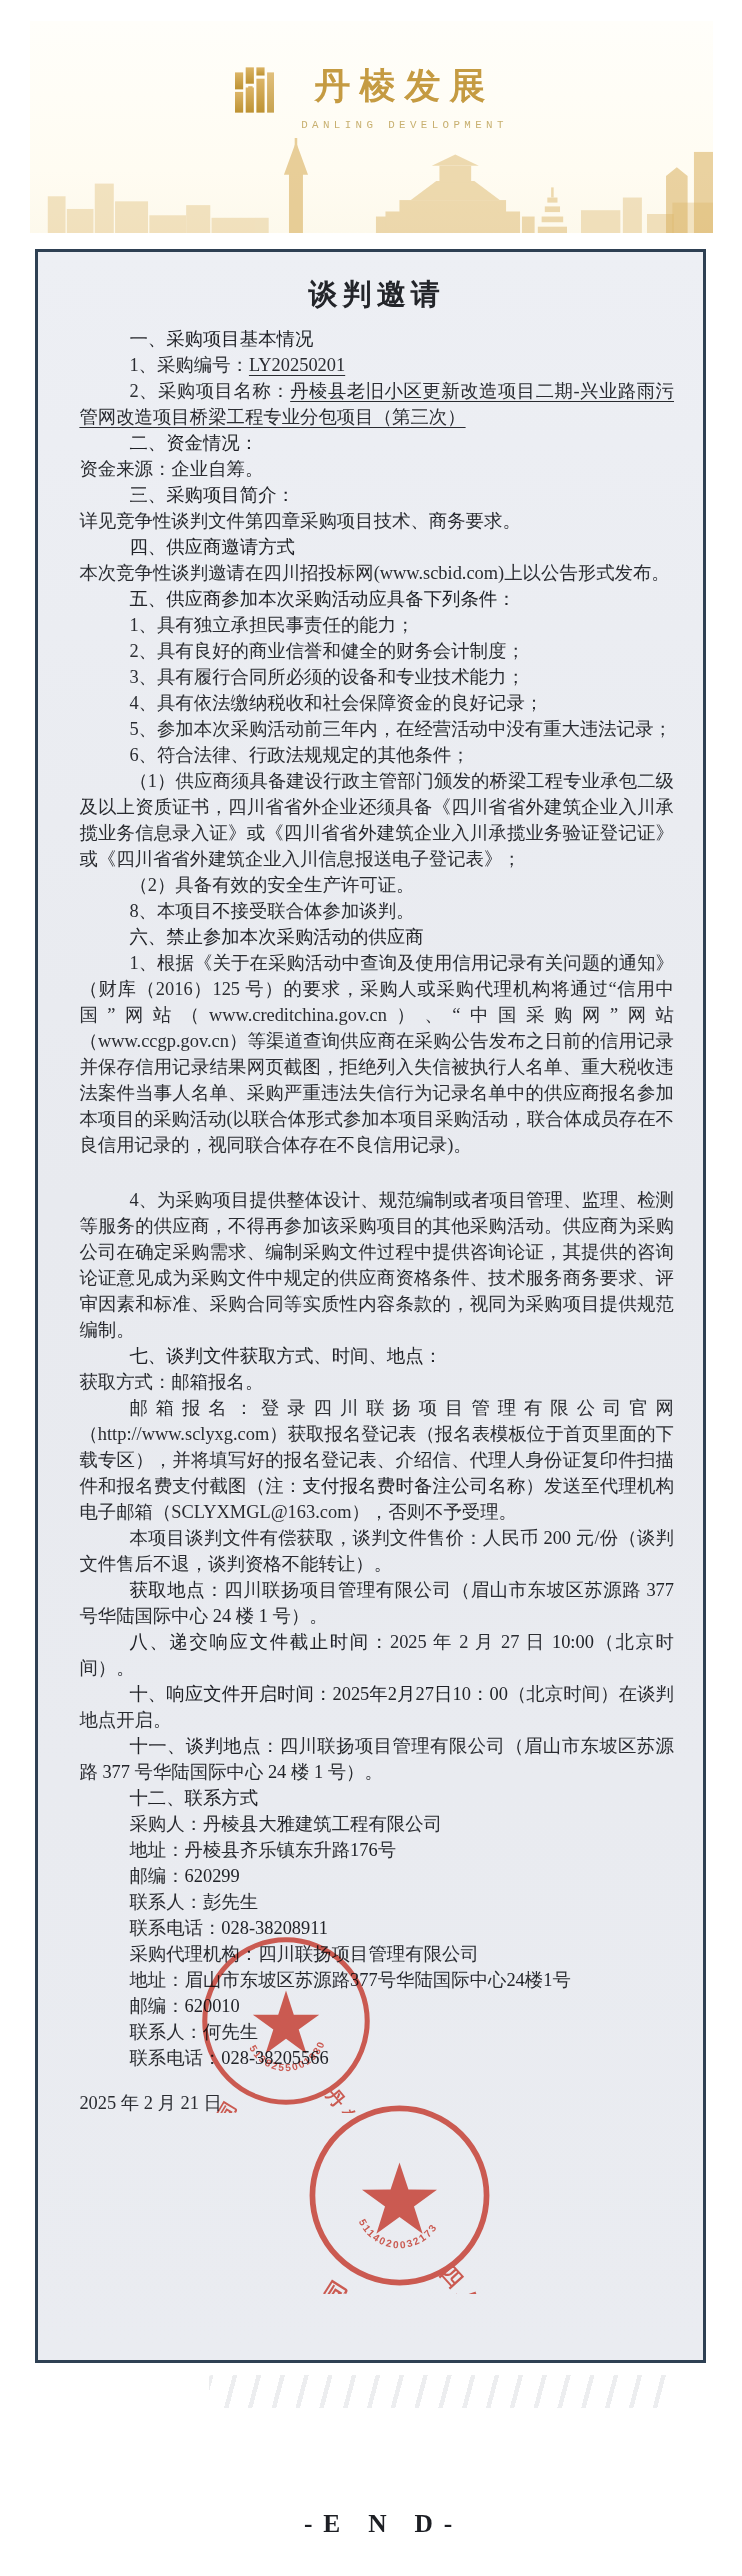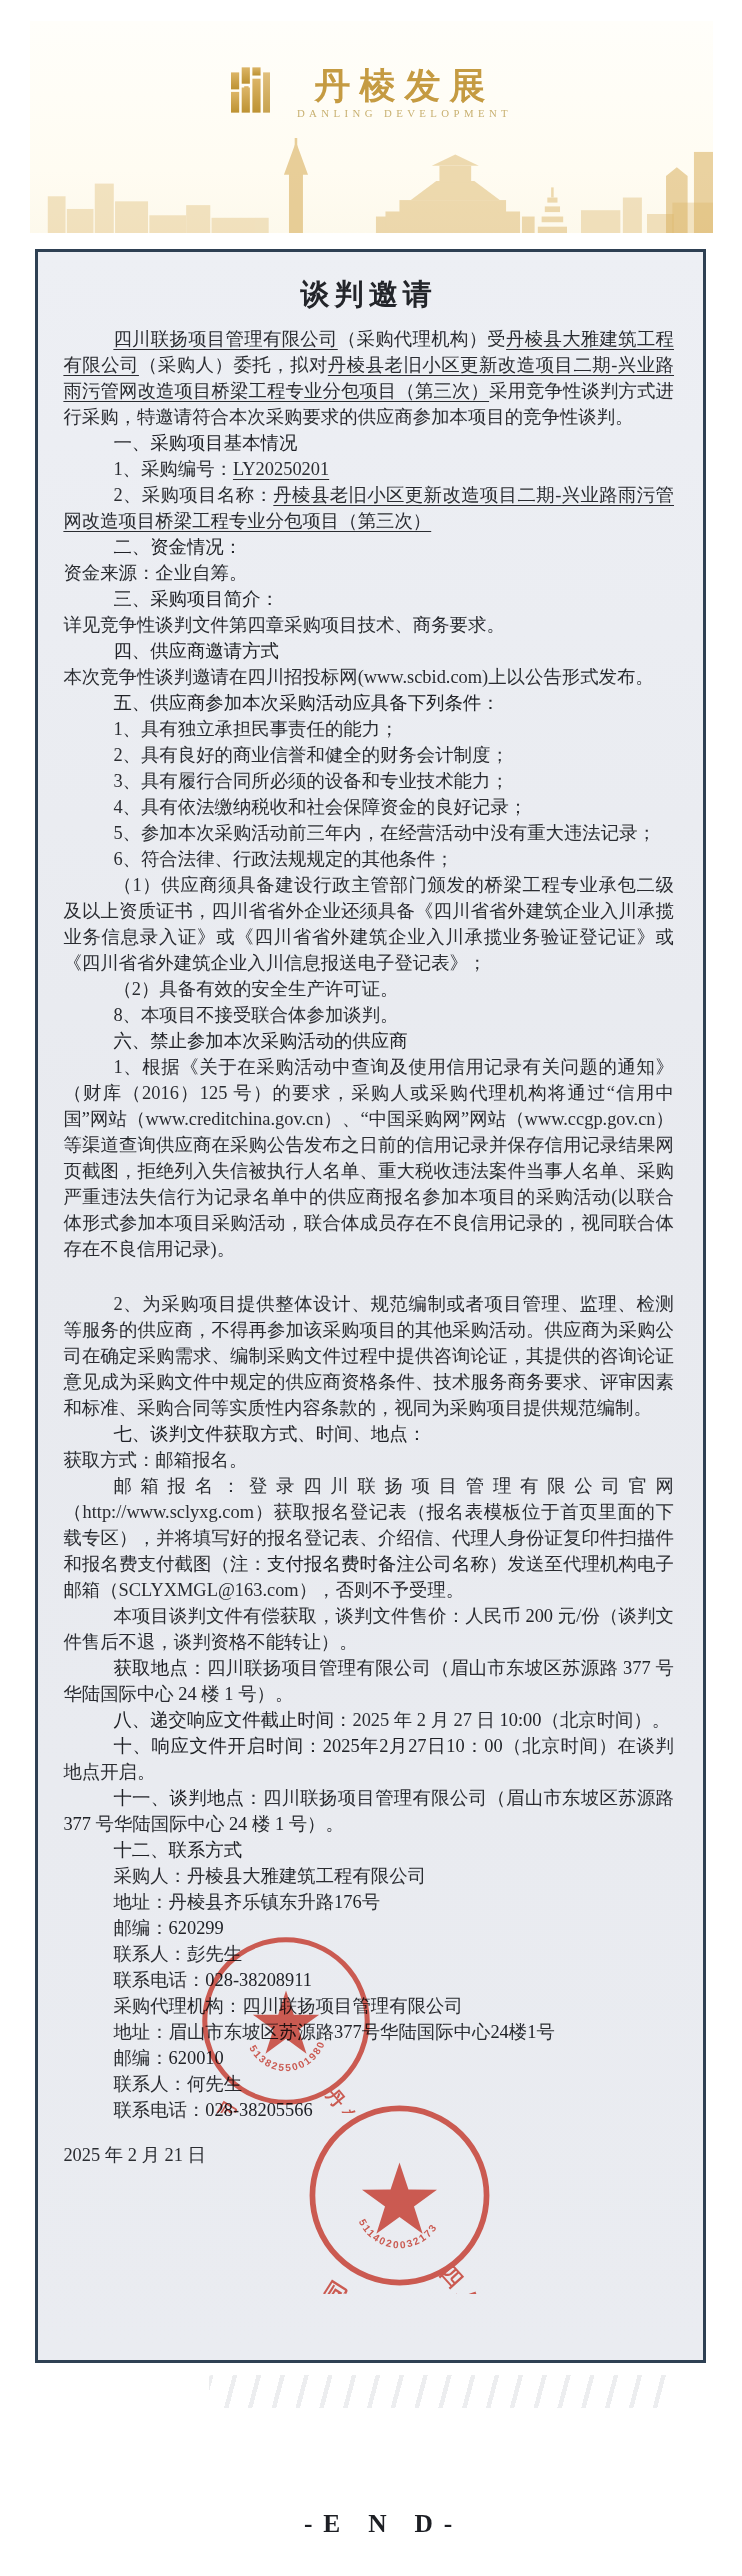--- a/index.html
+++ b/index.html
@@ -19,30 +19,31 @@
     display:flex;justify-content:center;align-items:flex-start;gap:27px;
   }
   .logo-mark{width:39px;height:46px;display:block;}
   .brand-text{display:flex;flex-direction:column;align-items:center;}
   .brand-title{
     font-size:36px;font-weight:bold;color:#c59b42;letter-spacing:9px;
     line-height:39px;white-space:nowrap;
     text-shadow:0 0.6px 0 rgba(255,255,255,.6);
   }
   .brand-sub{
-    margin-top:1px;font-size:10.8px;color:#c8b070;letter-spacing:4.4px;
-    font-family:Liberation Serif, serif;white-space:nowrap;
+    margin-top:13px;font-size:10.8px;color:#c8b070;letter-spacing:4.4px;
+    font-family:Liberation Mono, monospace;white-space:nowrap;
   }
   .skyline{position:absolute;left:0;bottom:0;width:683px;height:95px;display:block;}
   
   .doc{
     position:absolute;left:35px;top:249px;width:671px;height:2114px;
     box-sizing:border-box;border:3.8px solid #2e4053;
     background:linear-gradient(180deg,#edeff4 0%,#e8eaef 45%,#eaecf1 100%);
     overflow:hidden;
+    padding-left:16px;
   }
   .doc-inner{padding:23px 29px 0 25.4px;}
   .doc-title{
     text-align:center;font-size:29px;font-weight:bold;color:#23252a;
     letter-spacing:5.1px;margin:0 0 11.4px 0;
   }
   .doc-body{font-size:18.4px;line-height:26px;color:#2a2c31;text-align:justify;}
   .doc-body p{margin:0;}
   .doc-body p.indent{text-indent:50px;}
   .doc-body p.flush{text-indent:0;}
@@ -142,21 +143,20 @@
       </g>
       <rect x="1012" y="102" width="64" height="48" opacity=".3"></rect>
     </g>
   </svg>
 </div>
 
 <div class="doc">
   <div class="doc-inner">
     <h1 class="doc-title">谈判邀请</h1>
     <div class="doc-body">
-        <p class="indent"><span class="u">四川联扬项目管理有限公司</span><span>（采购代理机构）受</span><span class="u">丹棱县大雅建筑工程有限公司</span><span>（采购人）委托，拟对</span><span class="u">丹棱县老旧小区更新改造项目二期-兴业路雨污管网改造项目桥梁工程专业分包项目（第三次）</span><span>采用竞争性谈判方式进行采购，特邀请符合本次采购要求的供应商参加本项目的竞争性谈判。</span></p>
         <p class="indent"><span class="b">一、采购项目基本情况</span></p>
         <p class="indent"><span>1、采购编号：</span><span class="u">LY20250201</span></p>
         <p class="indent"><span>2、采购项目名称：</span><span class="u">丹棱县老旧小区更新改造项目二期-兴业路雨污管网改造项目桥梁工程专业分包项目（第三次）</span></p>
         <p class="indent"><span class="b">二、资金情况：</span></p>
         <p class="flush"><span>资金来源：企业自筹。</span></p>
         <p class="indent"><span class="b">三、采购项目简介：</span></p>
         <p class="flush"><span>详见竞争性谈判文件第四章采购项目技术、商务要求。</span></p>
         <p class="indent"><span class="b">四、供应商邀请方式</span></p>
         <p class="flush"><span>本次竞争性谈判邀请在四川招投标网(www.scbid.com)上以公告形式发布。</span></p>
         <p class="indent"><span class="b">五、供应商参加本次采购活动应具备下列条件：</span></p>
@@ -164,21 +164,21 @@
         <p class="indent"><span>2、具有良好的商业信誉和健全的财务会计制度；</span></p>
         <p class="indent"><span>3、具有履行合同所必须的设备和专业技术能力；</span></p>
         <p class="indent"><span>4、具有依法缴纳税收和社会保障资金的良好记录；</span></p>
         <p class="indent"><span>5、参加本次采购活动前三年内，在经营活动中没有重大违法记录；</span></p>
         <p class="indent"><span>6、符合法律、行政法规规定的其他条件；</span></p>
         <p class="indent"><span>（1）供应商须具备建设行政主管部门颁发的桥梁工程专业承包二级及以上资质证书，四川省省外企业还须具备《四川省省外建筑企业入川承揽业务信息录入证》或《四川省省外建筑企业入川承揽业务验证登记证》或《四川省省外建筑企业入川信息报送电子登记表》；</span></p>
         <p class="indent"><span>（2）具备有效的安全生产许可证。</span></p>
         <p class="indent"><span>8、本项目不接受联合体参加谈判。</span></p>
         <p class="indent"><span class="b">六、禁止参加本次采购活动的供应商</span></p>
         <p class="indent"><span>1、根据《关于在采购活动中查询及使用信用记录有关问题的通知》（财库（2016）125 号）的要求，采购人或采购代理机构将通过“信用中国”网站（www.creditchina.gov.cn）、“中国采购网”网站（www.ccgp.gov.cn）等渠道查询供应商在采购公告发布之日前的信用记录并保存信用记录结果网页截图，拒绝列入失信被执行人名单、重大税收违法案件当事人名单、采购严重违法失信行为记录名单中的供应商报名参加本项目的采购活动(以联合体形式参加本项目采购活动，联合体成员存在不良信用记录的，视同联合体存在不良信用记录)。</span></p>
-        <p class="indent gap"><span>2、为采购项目提供整体设计、规范编制或者项目管理、监理、检测等服务的供应商，不得再参加该采购项目的其他采购活动。供应商为采购公司在确定采购需求、编制采购文件过程中提供咨询论证，其提供的咨询论证意见成为采购文件中规定的供应商资格条件、技术服务商务要求、评审因素和标准、采购合同等实质性内容条款的，视同为采购项目提供规范编制。</span></p>
+        <p class="indent gap"><span>4、为采购项目提供整体设计、规范编制或者项目管理、监理、检测等服务的供应商，不得再参加该采购项目的其他采购活动。供应商为采购公司在确定采购需求、编制采购文件过程中提供咨询论证，其提供的咨询论证意见成为采购文件中规定的供应商资格条件、技术服务商务要求、评审因素和标准、采购合同等实质性内容条款的，视同为采购项目提供规范编制。</span></p>
         <p class="indent"><span class="b">七、谈判文件获取方式、时间、地点：</span></p>
         <p class="flush"><span>获取方式：邮箱报名。</span></p>
         <p class="indent"><span>邮箱报名：登录四川联扬项目管理有限公司官网（http://www.sclyxg.com）获取报名登记表（报名表模板位于首页里面的下载专区），并将填写好的报名登记表、介绍信、代理人身份证复印件扫描件和报名费支付截图（注：</span><span class="b">支付报名费时备注公司名称</span><span>）发送至代理机构电子邮箱（SCLYXMGL@163.com），否则不予受理。</span></p>
         <p class="indent"><span>本项目谈判文件有偿获取，谈判文件售价：人民币 </span><span class="b">200</span><span> 元/份（谈判文件售后不退，谈判资格不能转让）。</span></p>
         <p class="indent"><span class="b">获取地点：</span><span>四川联扬项目管理有限公司（眉山市东坡区苏源路 </span><span class="b">377</span><span> 号华陆国际中心 </span><span class="b">24</span><span> 楼 </span><span class="b">1</span><span> 号）。</span></p>
         <p class="indent"><span class="b">八、递交响应文件截止时间：</span><span>2025 年 2 月 27 日 </span><span class="b">10:00</span><span>（北京时间）。</span></p>
         <p class="indent"><span class="b">十、响应文件开启时间：</span><span class="b">2025年2月27日10：00</span><span>（北京时间）在谈判地点开启。</span></p>
         <p class="indent"><span class="b">十一、谈判地点：</span><span>四川联扬项目管理有限公司（眉山市东坡区苏源路 </span><span class="b">377</span><span> 号华陆国际中心 </span><span class="b">24</span><span> 楼 </span><span class="b">1</span><span> 号）。</span></p>
         <p class="indent"><span class="b">十二、联系方式</span></p>
         <p class="indent"><span>采购人：丹棱县大雅建筑工程有限公司</span></p>

